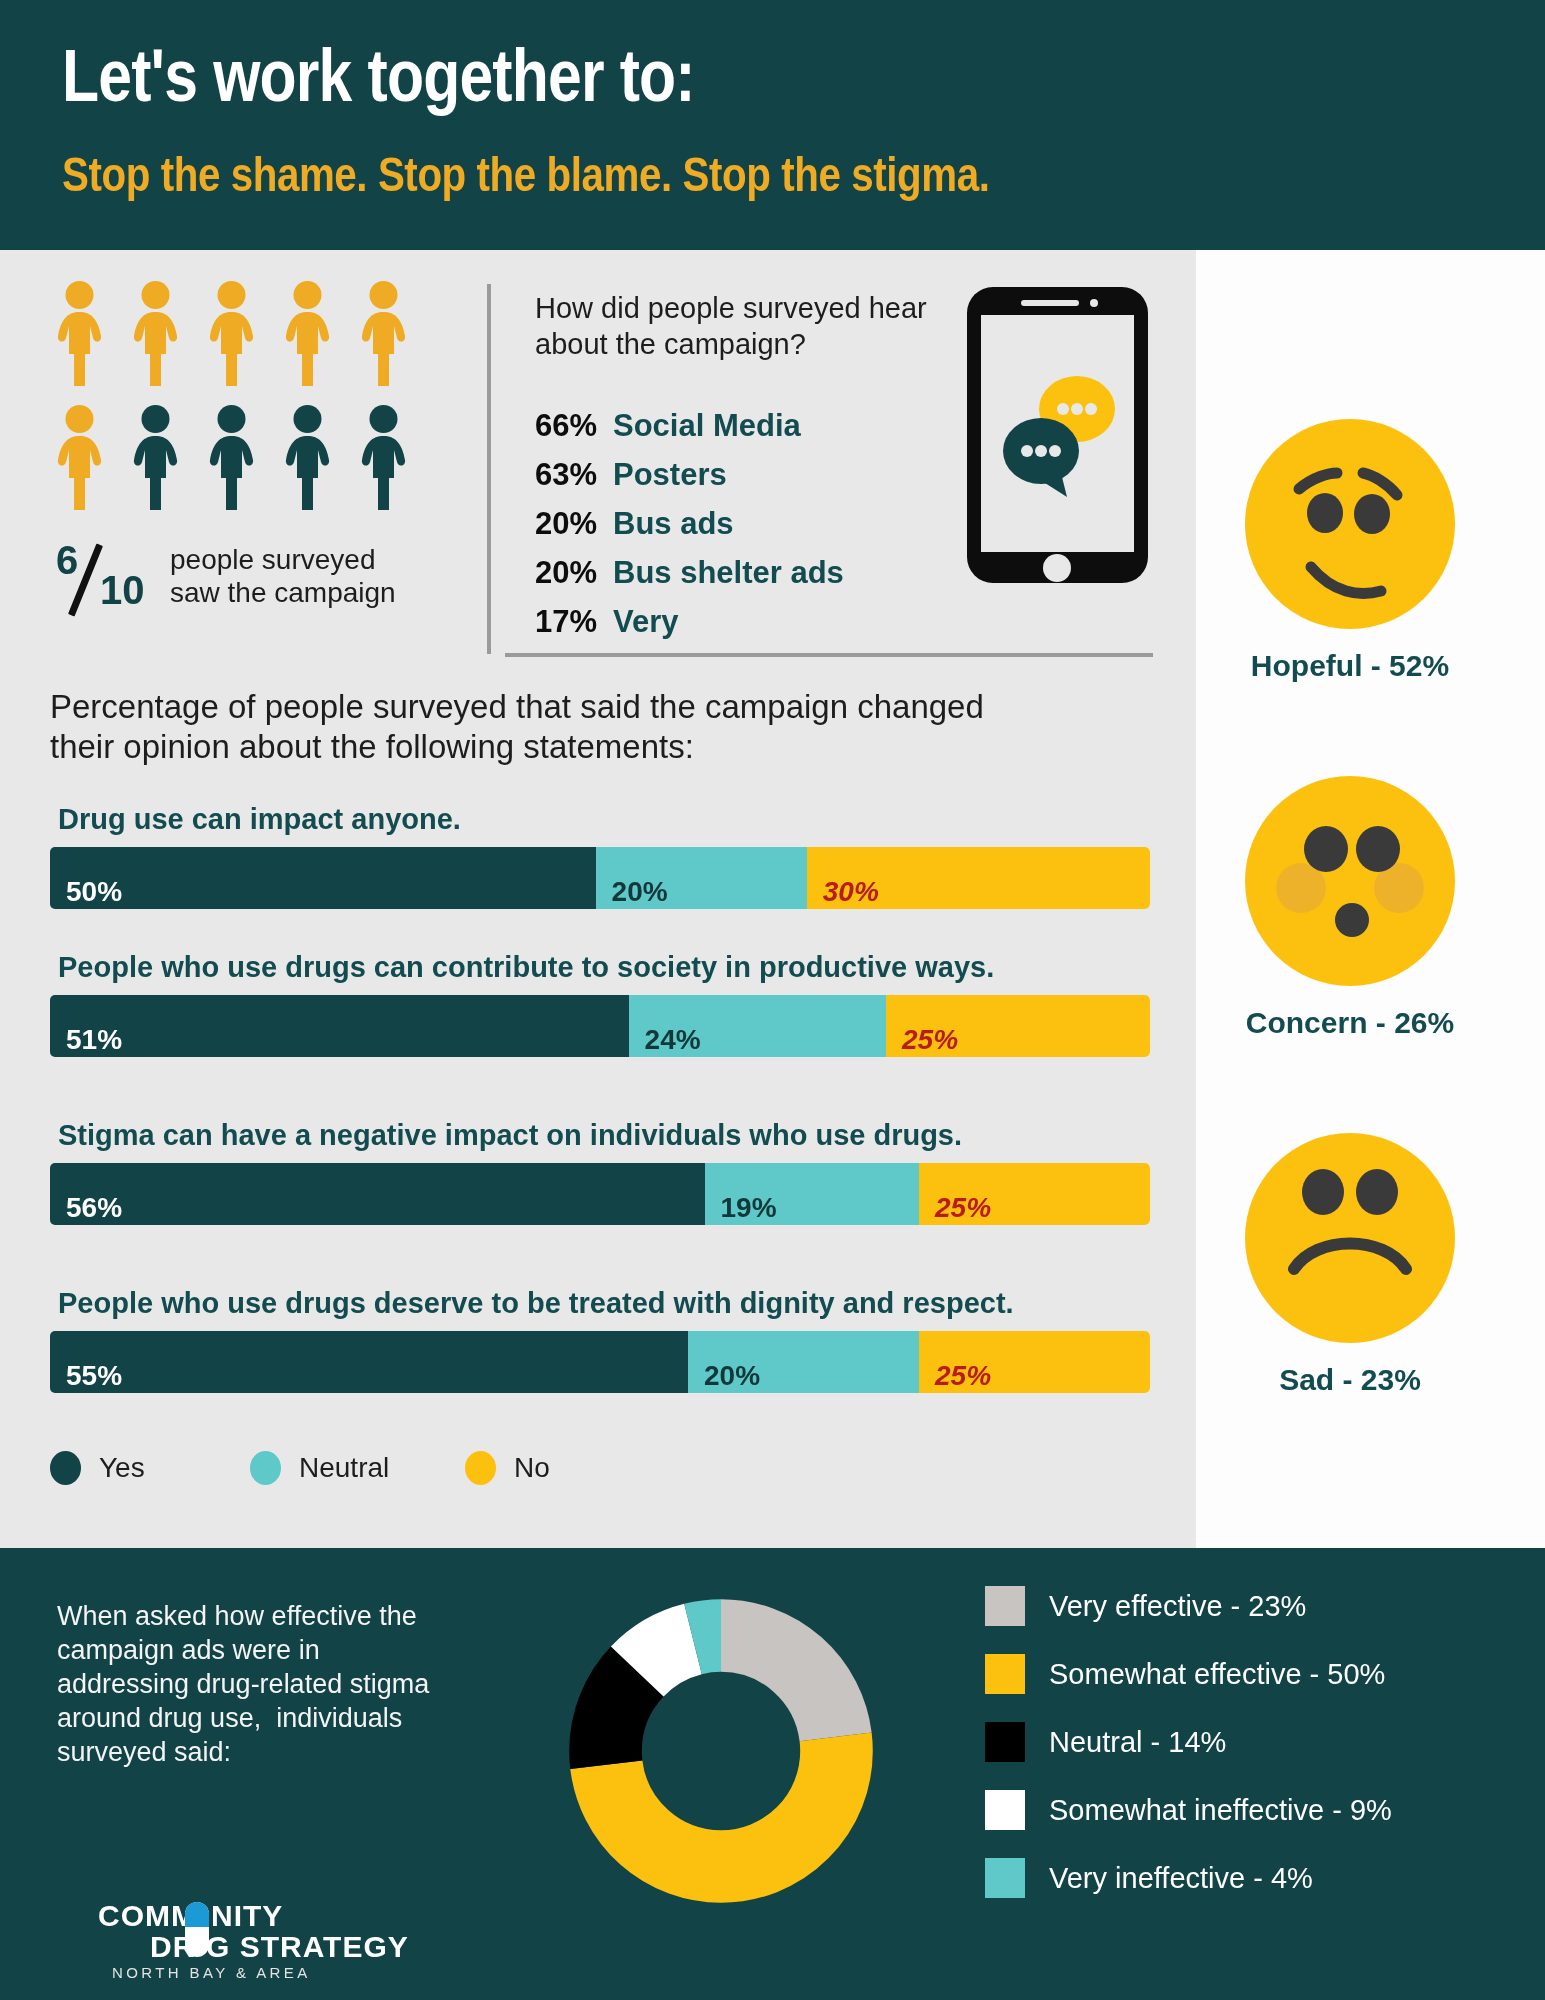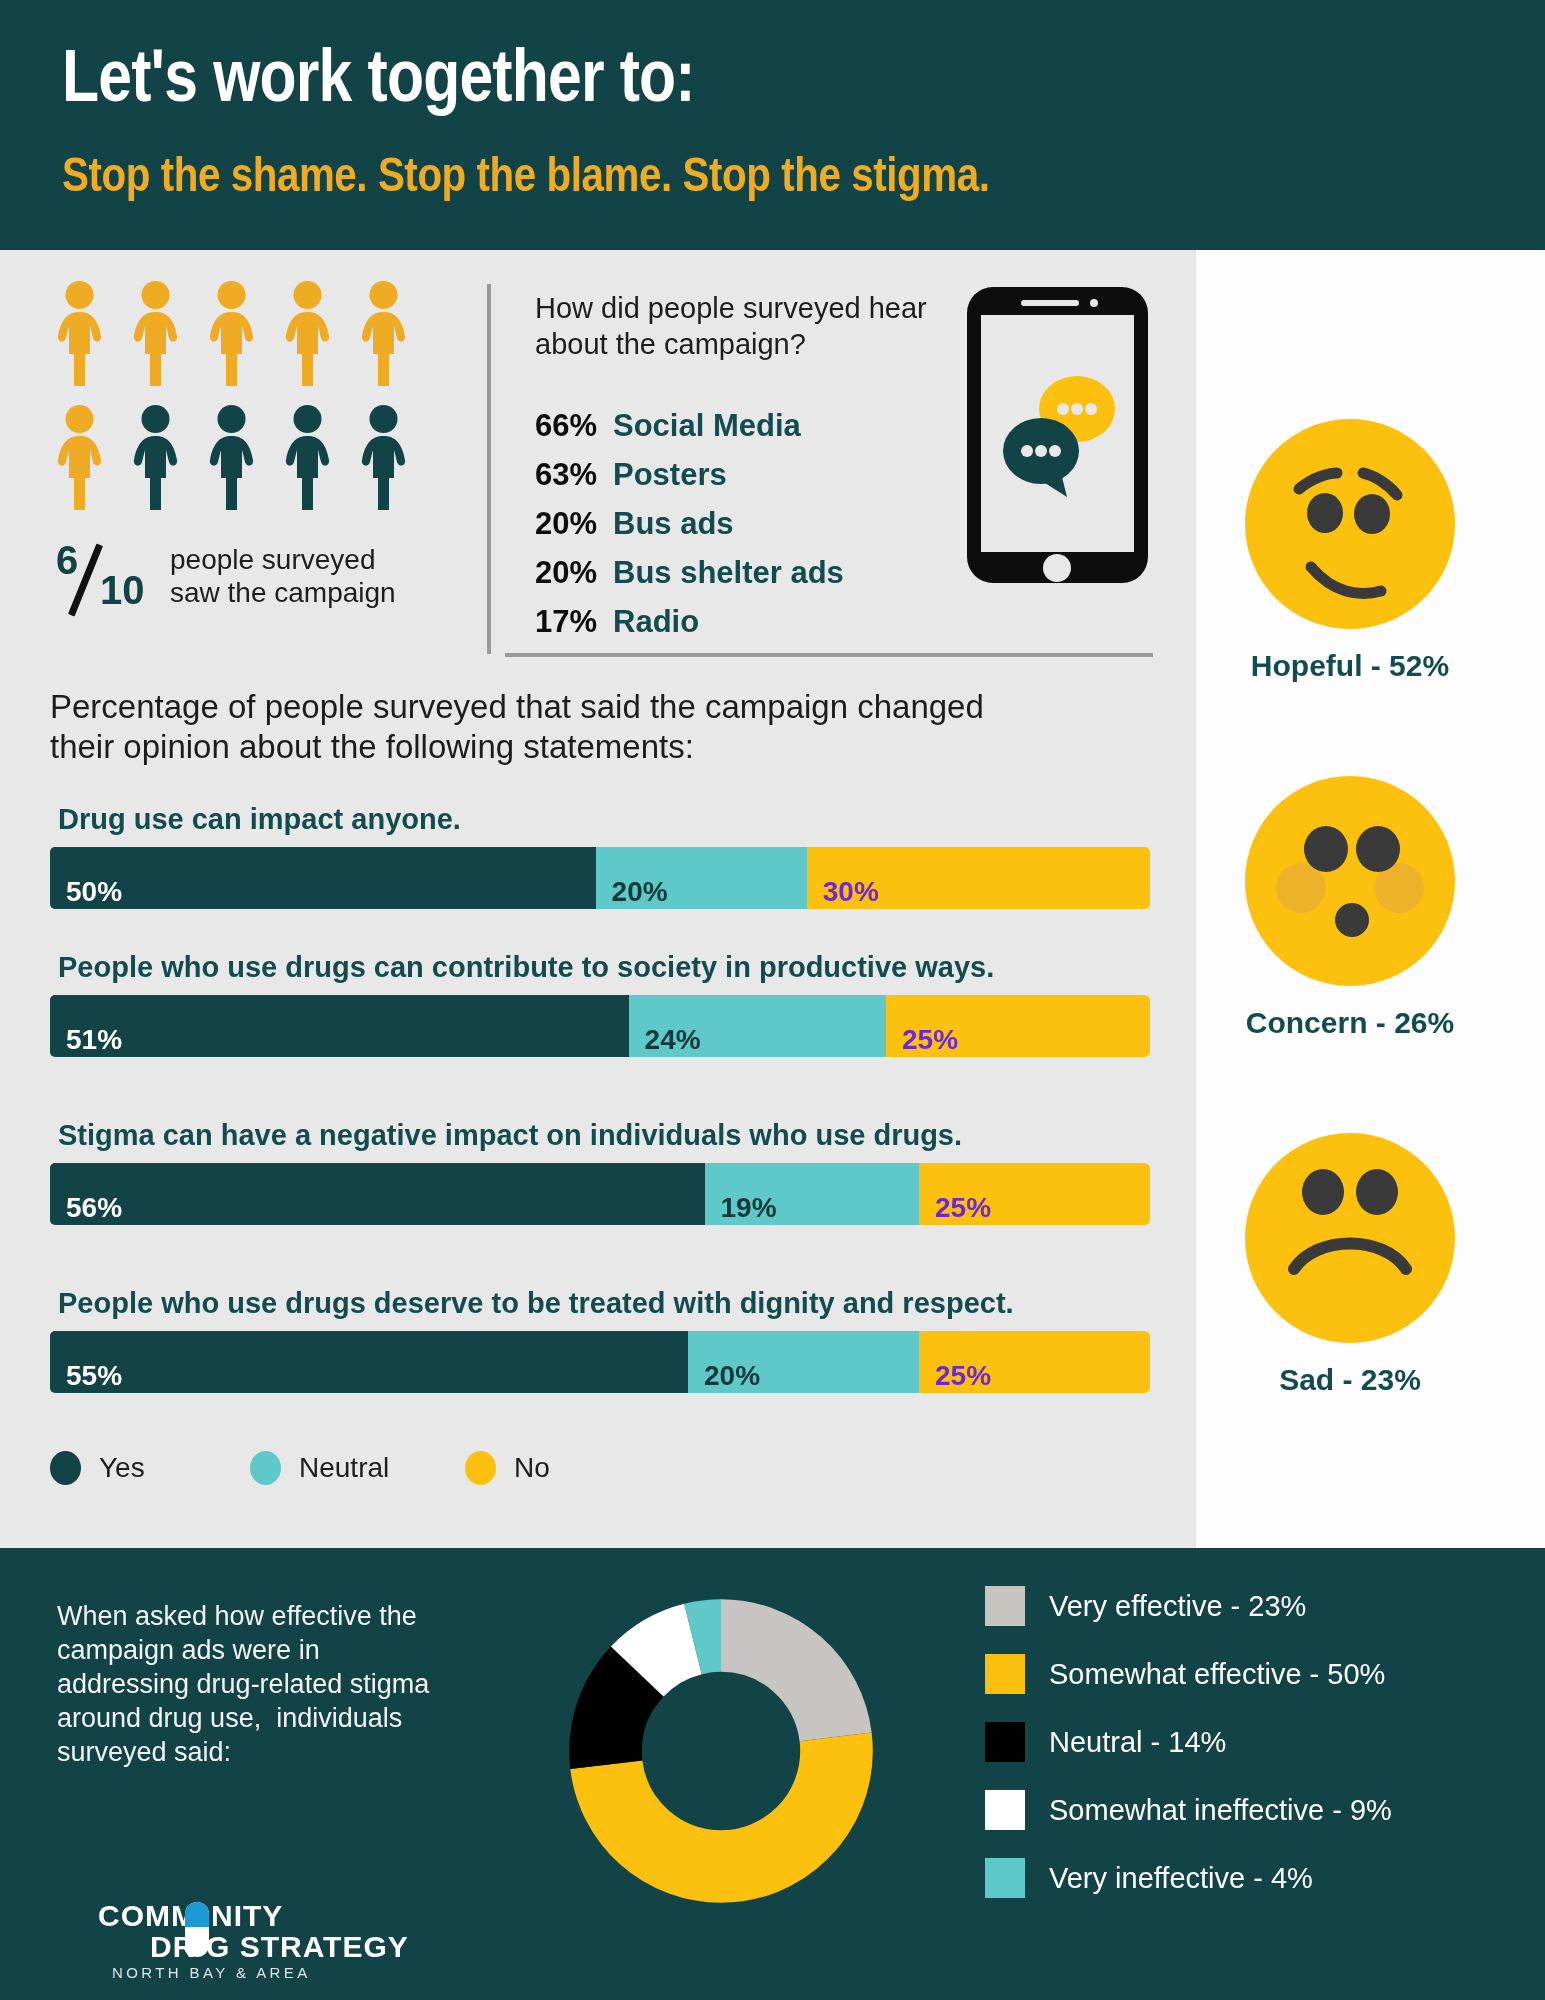--- a/index.html
+++ b/index.html
@@ -118,21 +118,21 @@
   .seg span {
     font-family: "Liberation Sans Narrow", "Liberation Sans", sans-serif;
     font-weight: bold; font-size: 28px; padding-left: 16px; padding-bottom: 1px;
   }
   .seg-yes { background: #114347; }
   .seg-yes span { color: #ffffff; }
   .seg-neutral { background: #5fc8c8; }
   .seg-neutral span { color: #11383b; }
   .seg-no { background: #fcc00f; border-top-right-radius: 5px;
             border-bottom-right-radius: 5px; }
-  .seg-no span { color: #6d28d9; }
+  .seg-no span { color: #b91c1c; font-style: italic; }
 
   
   .bar-legend { position: absolute; left: 50px; top: 1201px; display: flex;
     align-items: center; }
   .bl-item { display: flex; align-items: center; }
   .bl-dot { width: 31px; height: 34px; border-radius: 50%; }
   .bl-text { font-size: 28px; color: #1d1d1d; margin-left: 18px; }
   .emoji-card { position: absolute; width: 308px; text-align: center; }
   .emoji-caption {
     font-family: "Liberation Sans Narrow", "Liberation Sans", sans-serif;
@@ -264,21 +264,21 @@
       <div class="hear-item">
         <div class="hear-pct">20%</div>
         <div class="hear-label">Bus ads</div>
       </div>
       <div class="hear-item">
         <div class="hear-pct">20%</div>
         <div class="hear-label">Bus shelter ads</div>
       </div>
       <div class="hear-item">
         <div class="hear-pct">17%</div>
-        <div class="hear-label">Radio</div>
+        <div class="hear-label">Very</div>
       </div>
     </div>
 
     <div class="phone">
       <svg width="185" height="300" viewBox="0 0 185 300">
         <rect x="2" y="2" width="181" height="296" rx="26" fill="#0d0d0d"></rect>
         <rect x="16" y="30" width="153" height="237" fill="#e8e8e8"></rect>
         <rect x="56" y="15" width="58" height="6" rx="3" fill="#e8e8e8"></rect>
         <circle cx="129" cy="18" r="4" fill="#e8e8e8"></circle>
         <circle cx="92" cy="283" r="14" fill="#e8e8e8"></circle>

